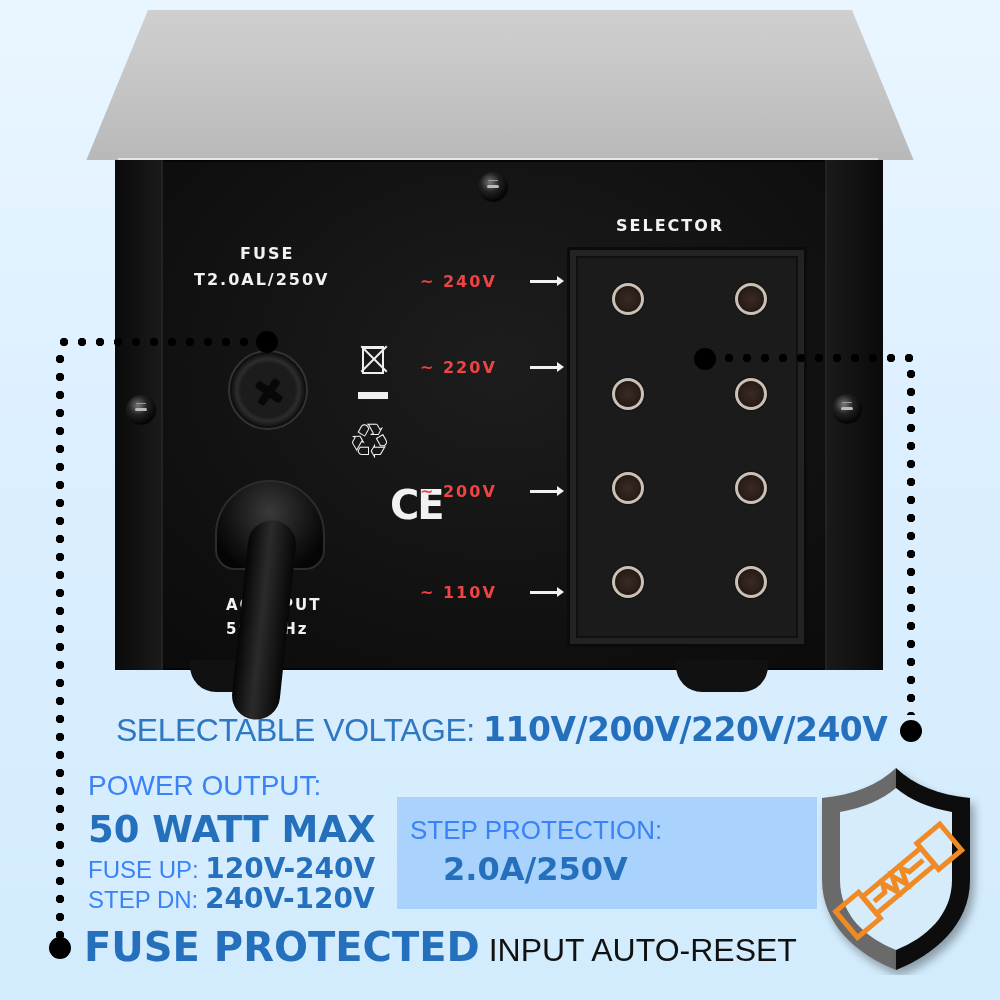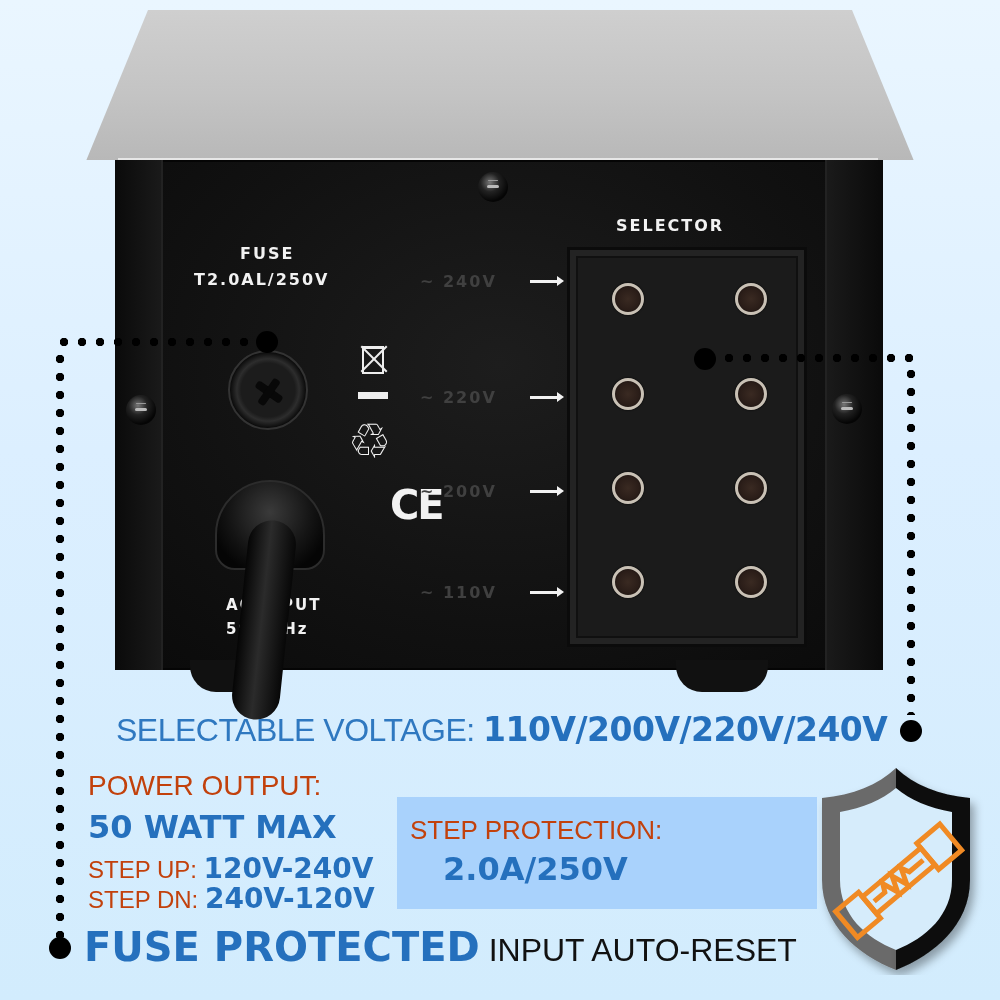--- a/index.html
+++ b/index.html
@@ -58,21 +58,21 @@
       position: absolute; color: #f2f2f2; font-family: "DejaVu Sans", sans-serif; font-weight: bold;
       letter-spacing: 2px; white-space: nowrap;
     }
     .fuse-label { left: 240px; top: 244px; font-size: 16px; }
     .fuse-rating { left: 194px; top: 270px; font-size: 16px; }
     .ac-input-1 { left: 226px; top: 596px; font-size: 15px; }
     .ac-input-2 { left: 226px; top: 620px; font-size: 15px; }
     .selector-label { left: 616px; top: 216px; font-size: 16px; }
 
     .volt-row { position: absolute; left: 420px; display: flex; align-items: center; gap: 10px; }
-    .volt-row .vtext { color: #404040; font-family: "DejaVu Sans", sans-serif; font-weight: bold; font-size: 16px;
+    .volt-row .vtext { color: #ef4444; font-family: "DejaVu Sans", sans-serif; font-weight: bold; font-size: 16px;
       letter-spacing: 2px; width: 100px; }
     .volt-row .arrow { width: 28px; height: 3px; background: #f2f2f2; position: relative; }
     .volt-row .arrow::after { content: ""; position: absolute; right: -6px; top: -4px;
       border-left: 7px solid #f2f2f2; border-top: 5px solid transparent; border-bottom: 5px solid transparent; }
 
     .sym { position: absolute; color: #f2f2f2; font-family: "DejaVu Sans", sans-serif; text-align: center; }
     .weee { left: 356px; top: 340px; width: 34px; height: 60px; }
     .weee .bin { position: absolute; left: 6px; top: 6px; width: 22px; height: 28px; border: 2px solid #eee; border-top-width: 3px; }
     .weee .x1, .weee .x2 { position: absolute; left: 0; top: 18px; width: 36px; height: 2px; background: #eee; }
     .weee .x1 { transform: rotate(45deg); } .weee .x2 { transform: rotate(-45deg); }
@@ -91,28 +91,28 @@
       background-image: radial-gradient(circle, #000 4px, transparent 4.5px);
       background-size: 18px 10px; background-repeat: repeat-x; }
     .dot-v { position: absolute; width: 10px;
       background-image: radial-gradient(circle, #000 4px, transparent 4.5px);
       background-size: 10px 18px; background-repeat: repeat-y; }
     .big-dot { position: absolute; width: 22px; height: 22px; border-radius: 50%; background: #000; }
 
     
     .txt { position: absolute; white-space: nowrap; font-family: "Liberation Sans", sans-serif; }
     .thin-blue { color: #2f78c0; font-weight: normal; }
-    .thin-black { color: #c2410c; font-weight: normal; }
+    .thin-black { color: #3b82f6; font-weight: normal; }
     .bold-blue { color: #2570bd; font-weight: bold; font-family: "DejaVu Sans", sans-serif; }
 
     .sel-volt { left: 88px; top: 710px; font-size: 32px; letter-spacing: -0.5px; margin-left: 28px; }
     .sel-volt .bold-blue { font-size: 33px; }
 
     .power-label { left: 88px; top: 770px; font-size: 28px; }
-    .power-value { left: 88px; top: 808px; font-size: 32px; }
+    .power-value { left: 88px; top: 808px; font-size: 37px; }
     .step-up { left: 88px; top: 852px; font-size: 24px; }
     .step-dn { left: 88px; top: 882px; font-size: 24px; }
     .step-up .bold-blue, .step-dn .bold-blue { font-size: 28px; }
 
     .fuse-box { position: absolute; left: 397px; top: 797px; width: 420px; height: 112px; background: #a9d2fc; }
     .fuse-box-label { left: 410px; top: 815px; font-size: 26px; }
     .fuse-box-value { left: 443px; top: 850px; font-size: 32px; text-align: center; }
 
     .fuse-protected { left: 84px; top: 924px; font-size: 40px; }
     .fuse-protected .rest { font-size: 32px; color: #111; font-weight: normal; font-family: "Liberation Sans", sans-serif; }
@@ -154,21 +154,21 @@
     <div class="x2"></div>
     <div class="bar"></div>
 </div>
 <div class="sym recycle">♲</div>
 <div class="sym ce">CE</div>
 
 <div class="volt-row" style="top:272px;">
   <span class="vtext">~ 240V</span>
   <span class="arrow"></span>
 </div>
-<div class="volt-row" style="top:388px;">
+<div class="volt-row" style="top:358px;">
   <span class="vtext">~ 220V</span>
   <span class="arrow"></span>
 </div>
 <div class="volt-row" style="top:482px;">
   <span class="vtext">~ 200V</span>
   <span class="arrow"></span>
 </div>
 <div class="volt-row" style="top:583px;">
   <span class="vtext">~ 110V</span>
   <span class="arrow"></span>
@@ -197,21 +197,21 @@
 
 <div class="txt sel-volt">
   <span class="thin-blue">SELECTABLE VOLTAGE:</span>
   <span class="bold-blue">110V/200V/220V/240V</span>
 </div>
 
 <div class="txt power-label thin-black">POWER OUTPUT:</div>
 <div class="txt power-value bold-blue">50 WATT MAX</div>
 
 <div class="txt step-up">
-  <span class="thin-black">STEP UP:</span>
+  <span class="thin-black">FUSE UP:</span>
   <span class="bold-blue">120V-240V</span>
 </div>
 <div class="txt step-dn">
   <span class="thin-black">STEP DN:</span>
   <span class="bold-blue">240V-120V</span>
 </div>
 
 <div class="fuse-box"></div>
 <div class="txt fuse-box-label thin-black">STEP PROTECTION:</div>
 <div class="txt fuse-box-value bold-blue">2.0A/250V</div>

